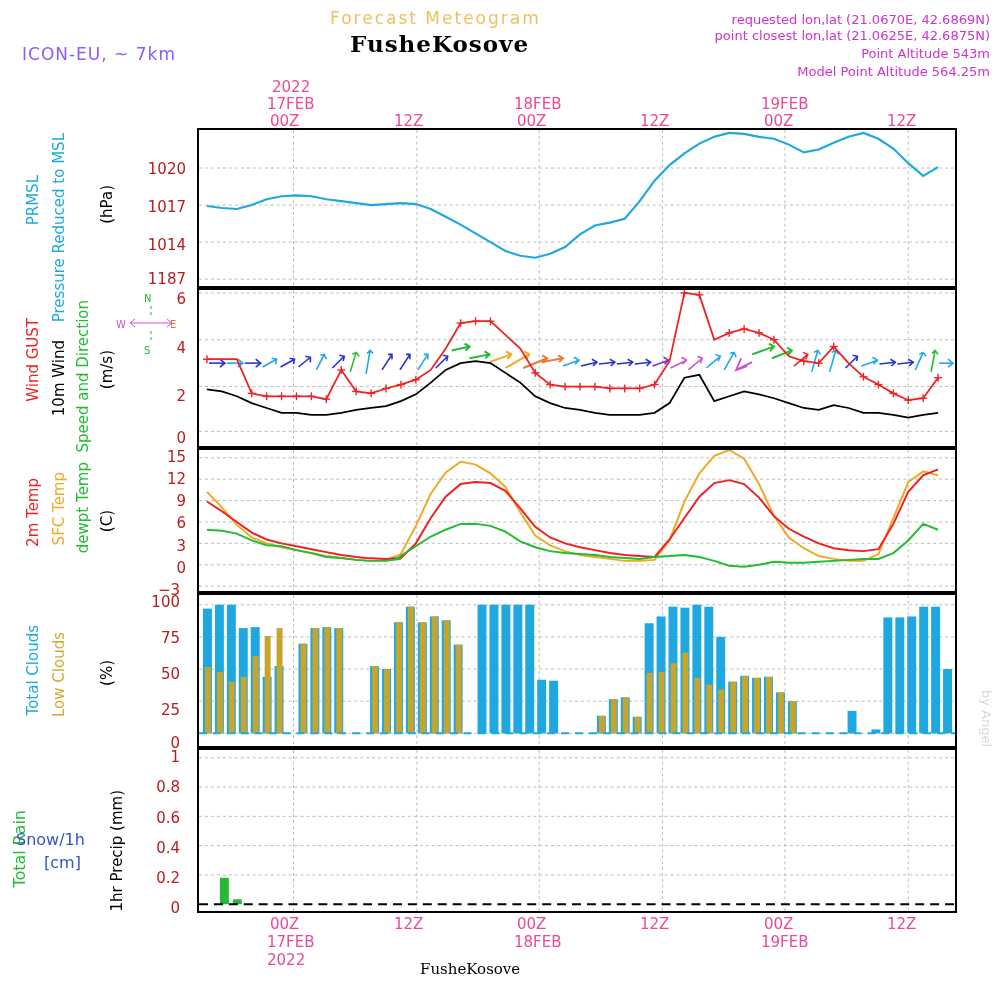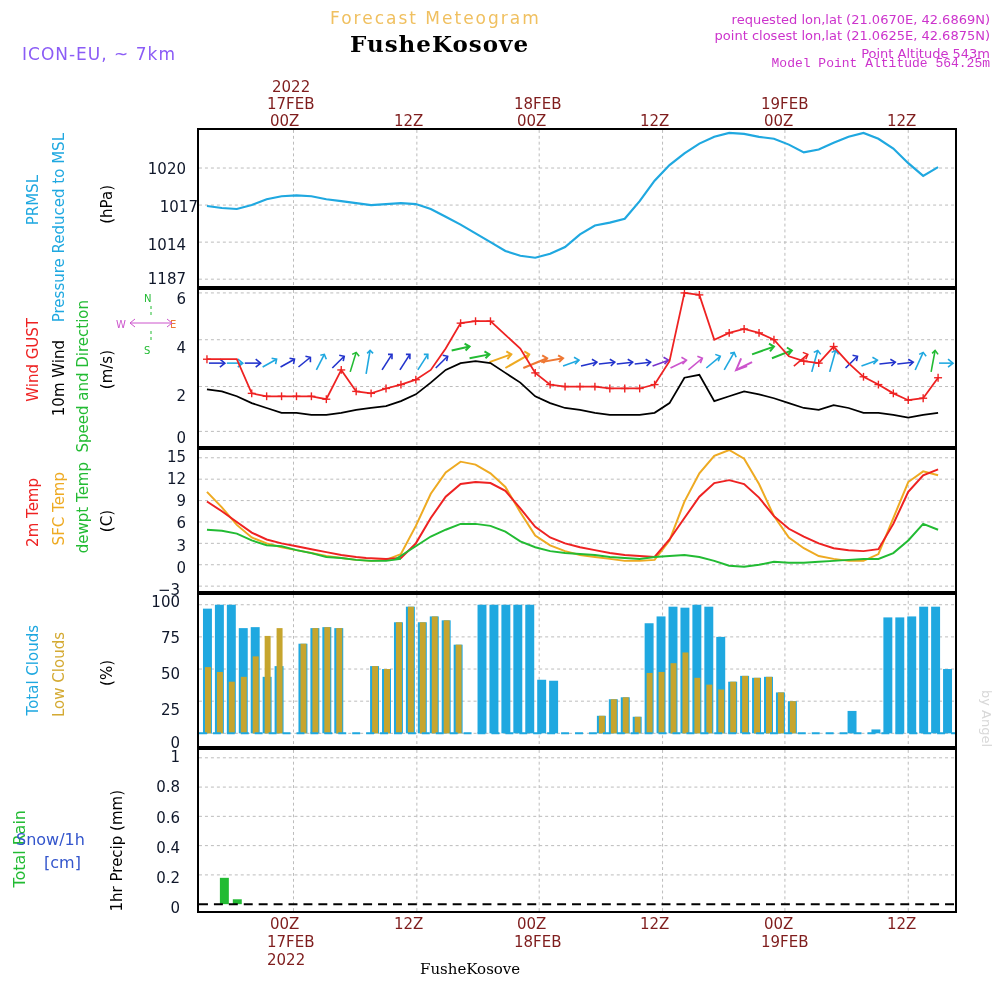--- a/index.html
+++ b/index.html
@@ -6,41 +6,41 @@
   body{width:1000px;height:1000px;position:relative;font-family:"DejaVu Sans",sans-serif;overflow:hidden;}
   .abs{position:absolute;}
   
   #hdr-forecast{left:330px;top:8px;font-size:17px;color:#f0c060;letter-spacing:2px;}
   #hdr-title{left:350px;top:30px;font-size:23px;font-weight:bold;color:#000;font-family:"DejaVu Serif",serif;letter-spacing:1px;}
   #hdr-model{left:22px;top:44px;font-size:17px;color:#8b5cf6;letter-spacing:1px;}
   .hdr-right{font-size:13px;color:#cc33cc;text-align:right;width:420px;left:570px;}
   #hdr-r1{top:12px;}
   #hdr-r2{top:28px;}
   #hdr-r3{top:46px;}
-  #hdr-r4{top:56px;font-family:Liberation Mono, monospace;}
+  #hdr-r4{top:64px;}
   #watermark{right:6px;top:690px;font-size:13px;color:#d8d8d8;writing-mode:vertical-rl;}
 
   
   .panel{position:absolute;left:197px;width:760px;border:2px solid #000;box-sizing:border-box;background:#fff;}
   #p1{top:128px;height:160px;}
   #p2{top:288px;height:160px;}
   #p3{top:448px;height:145px;}
   #p4{top:593px;height:155px;}
   #p5{top:748px;height:165px;}
   .panel svg{display:block;width:100%;height:100%;}
 
   
   #topaxis{left:197px;top:80px;width:760px;height:48px;}
-  .tlab{position:absolute;font-size:15px;color:#7f1d1d;font-family:"DejaVu Sans",sans-serif;}
+  .tlab{position:absolute;font-size:15px;color:#ec4899;font-family:"DejaVu Sans",sans-serif;}
   
   #botaxis{left:197px;top:915px;width:760px;height:60px;}
   #botcap{left:420px;top:960px;font-size:15px;color:#000;font-family:"DejaVu Serif",serif;}
 
   
-  .ytick{position:absolute;font-size:15px;color:#0f172a;text-align:right;width:46px;}
+  .ytick{position:absolute;font-size:15px;color:#b91c1c;text-align:right;width:46px;}
   
   .rot{position:absolute;writing-mode:vertical-rl;transform:rotate(180deg);font-size:15px;white-space:nowrap;}
   .unit{position:absolute;writing-mode:vertical-rl;transform:rotate(180deg);font-size:15px;color:#000;white-space:nowrap;}
   .compass{position:absolute;font-size:10px;}
 </style>
 </head>
 <body>
 
 <div class="abs" id="hdr-forecast">Forecast Meteogram</div>
 <div class="abs" id="hdr-title">FusheKosove</div>
@@ -61,21 +61,21 @@
   <div class="tlab" style="left:320px;top:32px;">00Z</div>
   <div class="tlab" style="left:443px;top:32px;">12Z</div>
   <div class="tlab" style="left:567px;top:32px;">00Z</div>
   <div class="tlab" style="left:690px;top:32px;">12Z</div>
 </div>
 
 <div class="rot" style="left:24px;top:175px;color:#1fa8e0;">PRMSL</div>
 <div class="rot" style="left:50px;top:133px;color:#1fa8e0;">Pressure Reduced to MSL</div>
 <div class="unit" style="left:98px;top:185px;">(hPa)</div>
 <div class="ytick" style="left:140px;top:160px;">1020</div>
-<div class="ytick" style="left:152px;top:198px;">1017</div>
+<div class="ytick" style="left:140px;top:198px;">1017</div>
 <div class="ytick" style="left:140px;top:236px;text-align:right;">1014</div>
 <div class="ytick" style="left:140px;top:270px;">1187</div>
 
 <div class="panel" id="p1">
   <svg viewBox="0 0 760 160" preserveAspectRatio="none">
     <g stroke="#bbbbbb" stroke-width="1" stroke-dasharray="3,3">
       <line x1="95" y1="0" x2="95" y2="160"></line>
         <line x1="219" y1="0" x2="219" y2="160"></line>
       <line x1="342" y1="0" x2="342" y2="160"></line>
         <line x1="466" y1="0" x2="466" y2="160"></line>

